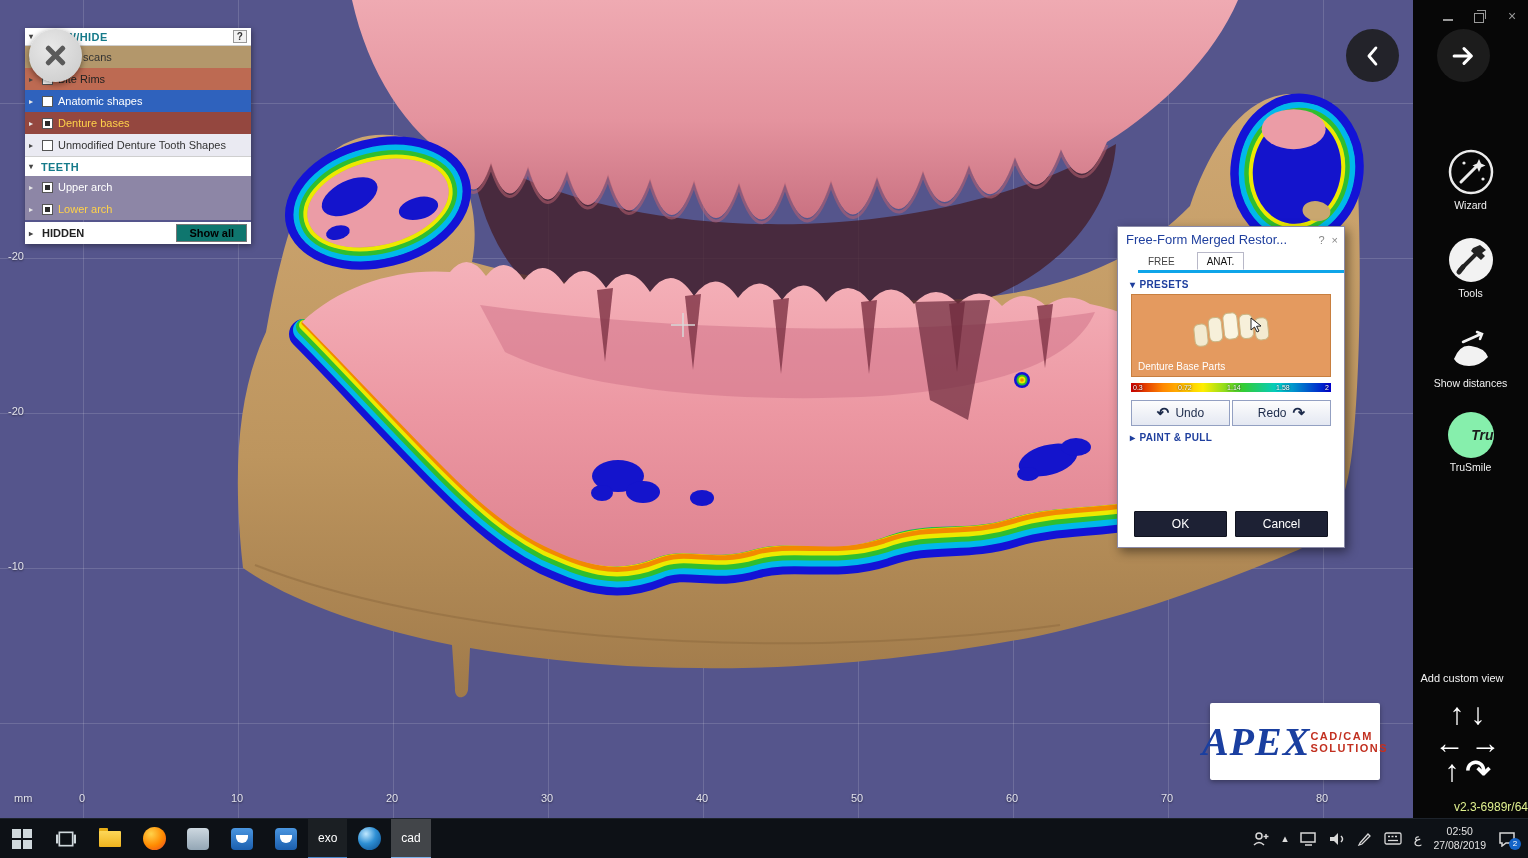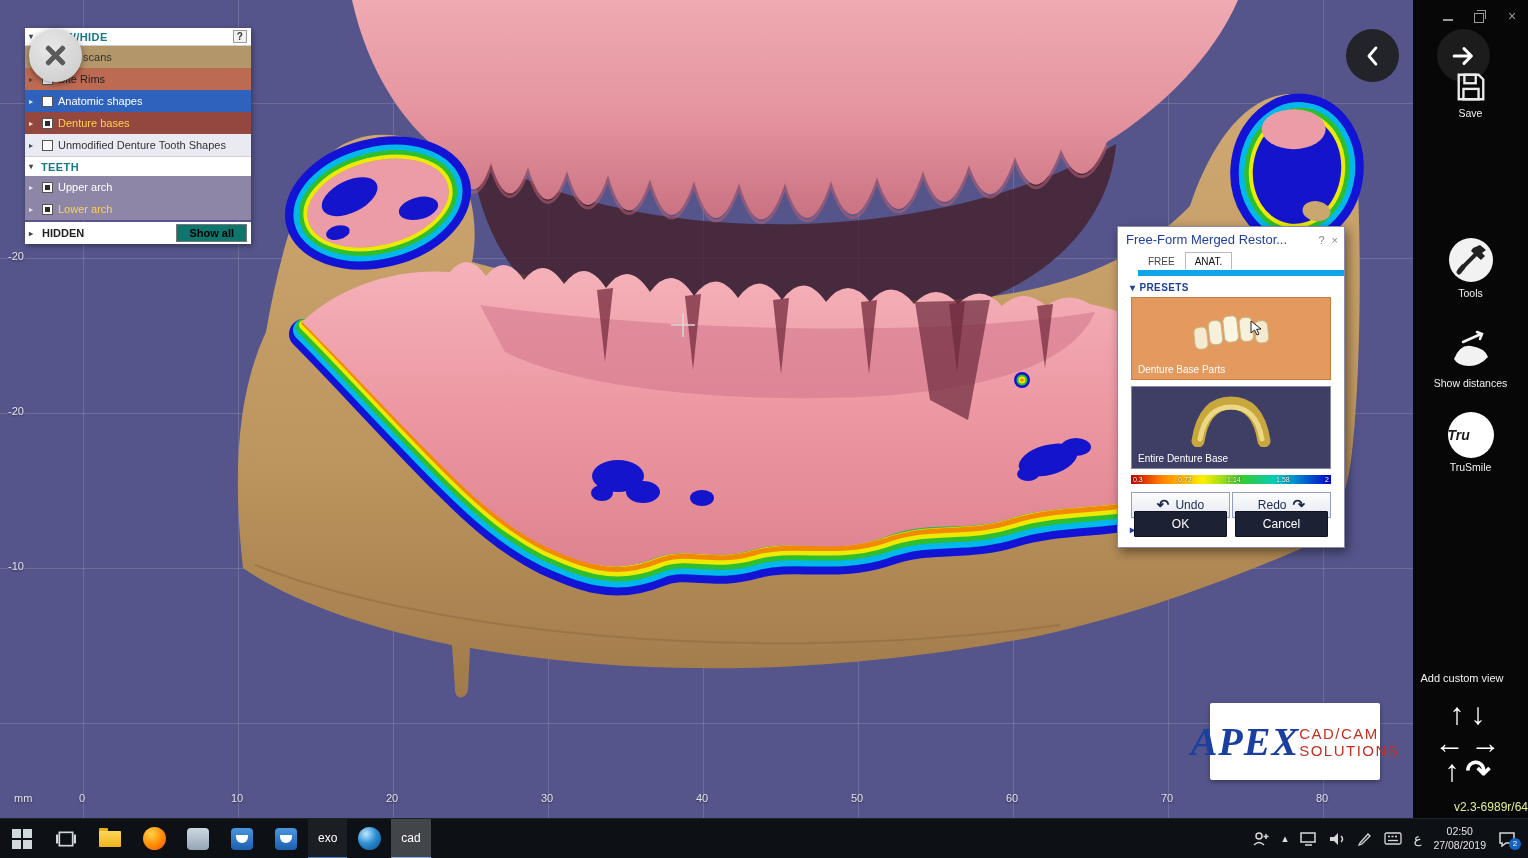--- a/index.html
+++ b/index.html
@@ -56,21 +56,21 @@
     width:25px; height:5px; background:#5a5a5a; border-radius:2px; }
   .overlay-close::before { transform:rotate(45deg); }
   .overlay-close::after  { transform:rotate(-45deg); }
 
   
   .dialog { position:absolute; left:1117px; top:226px; width:228px; height:322px; background:#fff;
             z-index:30; border:1px solid #8a8aa8; box-shadow:3px 4px 10px rgba(0,0,0,.45); font-size:11px; }
   .dlg-title { display:flex; align-items:center; padding:5px 6px 3px 8px; color:#1f3f9e; font-size:13px; }
   .dlg-title .grow { flex:1; }
   .dlg-help,.dlg-close { color:#888; font-size:11px; margin-left:7px; cursor:pointer; }
-  .dlg-tabs { display:flex; margin:2px 0 0 20px; border-bottom:6px solid #0ea5e9; }
+  .dlg-tabs { display:flex; margin:2px 0 0 20px; border-bottom:3px solid #0ea5e9;gap:12px; }
   .dlg-tab { font-size:10px; color:#444; padding:3px 9px 2px; border:1px solid transparent; cursor:pointer; }
   .dlg-tab.active { background:#fff; border:1px solid #b8b8c8; border-bottom:1px solid #fff; color:#111; }
   .section-head { display:flex; align-items:center; gap:4px; color:#1f3f9e; font-size:10px;
                   font-weight:bold; letter-spacing:.4px; margin:6px 0 4px 12px; cursor:pointer; }
   .preset-card { position:relative; width:200px; height:83px; margin:0 auto 6px auto; cursor:pointer;
                  border:1px solid #8888a0; }
   .preset-card.selected { background:#e49a5f; border:1px solid #c87f3f; }
   .preset-card.dark { background:#3f3f66; }
   .preset-label { position:absolute; left:6px; bottom:4px; color:#fff; font-size:10px; }
   .preset-art { position:absolute; left:50%; top:42%; transform:translate(-50%,-50%); }
@@ -89,39 +89,39 @@
              font-size:12px; display:flex; align-items:center; justify-content:center; cursor:pointer; border-radius:1px;}
 
   
   .apex-logo { position:absolute; left:1210px; top:703px; width:170px; height:77px; background:#fff;
                z-index:10; border-radius:2px; box-shadow:0 2px 5px rgba(0,0,0,.35);
                display:flex; align-items:center; justify-content:center; }
   .apex-name { font-family:"Liberation Serif", serif; font-style:italic; font-weight:bold;
                font-size:40px; line-height:38px; color:#1a3fa0; letter-spacing:1px; }
   .apex-swoosh { width:130px; height:4px; background:linear-gradient(90deg,#d03020,#e86040); border-radius:2px;
                  transform:rotate(-3deg); margin:1px 0 3px 0; }
-  .apex-tagline { font-size:15px; color:#c23020; letter-spacing:1.5px; font-weight:normal; }
+  .apex-tagline { font-size:11px; color:#c23020; letter-spacing:1.5px; font-weight:bold; }
 
   
   .sidebar { position:absolute; left:1413px; top:0; width:115px; height:818px; background:#070707; z-index:15; color:#fff; }
   .win-controls { position:absolute; top:10px; left:0; right:10px; display:flex; justify-content:flex-end; gap:20px; }
   .wc { width:12px; height:12px; position:relative; cursor:pointer; }
   .wc-min::after { content:""; position:absolute; left:1px; top:9px; width:10px; height:2px; background:#999; }
   .wc-restore::before { content:""; position:absolute; left:0; top:3px; width:8px; height:8px; border:1.5px solid #999; }
   .wc-restore::after { content:""; position:absolute; left:3px; top:0; width:8px; height:8px; border:1.5px solid #999;
                        border-left:none; border-bottom:none; }
   .wc-close { color:#999; font-size:14px; line-height:12px; text-align:center; }
   .nav-circle { position:absolute; width:53px; height:53px; border-radius:50%; background:#1c1c1c;
                 display:flex; align-items:center; justify-content:center; cursor:pointer; }
   .nav-back { left:1346px; top:29px; z-index:25; background:rgba(28,28,28,.88); position:absolute; }
   .sb-item { position:absolute; left:0; width:115px; display:flex; flex-direction:column; align-items:center;
              gap:4px; cursor:pointer; }
   .sb-label { font-size:10.5px; color:#f2f2f2; text-align:center; line-height:1.1; }
-  .tru-circle { width:46px; height:46px; border-radius:50%; background:#ffffff; display:flex; align-items:center;
-                justify-content:flex-start; color:#1c1c1c; font-weight:bold; font-size:14px; font-style:italic; }
+  .tru-circle { width:46px; height:46px; border-radius:50%; background:#86efac; display:flex; align-items:center;
+                justify-content:flex-end; color:#1c1c1c; font-weight:bold; font-size:14px; font-style:italic; }
   .arrows-cluster { position:absolute; left:0; width:115px; top:700px; text-align:center; color:#fff;
                     font-size:30px; font-weight:bold; line-height:.95; letter-spacing:6px; cursor:pointer;}
   .version { position:absolute; right:0; bottom:4px; color:#dff08e; font-size:12px; }
   .add-custom { position:absolute; top:672px; width:98px; text-align:center; font-size:11px; color:#f2f2f2; cursor:pointer;}
 
   
   .taskbar { position:absolute; left:0; top:818px; width:1528px; height:40px; background:#0d1116;
              display:flex; align-items:center; z-index:50; border-top:1px solid #1d232b; }
   .tb-slot { width:44px; height:40px; display:flex; align-items:center; justify-content:center; cursor:pointer; }
   .win-app { height:40px; padding:0 10px; display:flex; align-items:center; color:#fff; font-size:12px;
@@ -393,27 +393,20 @@
             <rect x="52" y="9" width="13" height="24" rx="5" fill="#f7f0da" stroke="#c9b684"></rect>
             <rect x="67" y="14" width="13" height="22" rx="5" fill="#f3ead0" stroke="#c9b684"></rect>
           </g>
         </svg>
         <svg class="mini-cursor" width="12" height="16" viewBox="0 0 12 16">
           <path d="M1 1 L1 13 L4.5 10 L7 15 L9 14 L6.6 9.3 L11 9 Z" fill="#fff" stroke="#222" stroke-width="1"></path>
         </svg>
         <span class="preset-label">Denture Base Parts</span>
       </div>
 
-      <div class="preset-card dark">
-        <svg class="preset-art" width="90" height="52" viewBox="0 0 90 52">
-          <path d="M12 46 Q18 8 45 8 Q72 8 78 46" fill="none" stroke="#c8a83e" stroke-width="13" stroke-linecap="round"></path>
-          <path d="M14 44 Q20 12 45 12 Q70 12 76 44" fill="none" stroke="#ecd784" stroke-width="5" stroke-linecap="round"></path>
-        </svg>
-        <span class="preset-label">Entire Denture Base</span>
-      </div>
 
       <div class="scale-bar">
         <span>0.3</span>
         <span>0.72</span>
         <span>1.14</span>
         <span>1.58</span>
         <span>2</span>
       </div>
 
       <div class="undo-redo">
@@ -445,29 +438,31 @@
       <span class="wc wc-restore"></span>
       <span class="wc wc-close">×</span>
     </div>
 
     <div class="nav-circle" style="left:24px; top:29px;">
       <svg width="32" height="32" viewBox="0 0 52 52">
         <path d="M10 26 H36 M26 14 L38 26 L26 38" fill="none" stroke="#fff" stroke-width="5" stroke-linecap="round" stroke-linejoin="round"></path>
       </svg>
     </div>
 
-    <div class="sb-item" style="top:70px">
-      <svg width="34" height="34" viewBox="0 0 36 36">
-        <path d="M5 5 h21 l5 5 v21 h-26 z" fill="none" stroke="#ececec" stroke-width="2.5"></path>
-        <rect x="11" y="5" width="12" height="9" fill="none" stroke="#ececec" stroke-width="2.5"></rect>
-        <rect x="10" y="20" width="16" height="11" fill="none" stroke="#ececec" stroke-width="2.5"></rect>
-      </svg>
-      <span class="sb-label">Save</span>
-    </div>
-
+
+    <div class="sb-item" style="top:148px">
+      <svg width="48" height="48" viewBox="0 0 48 48">
+        <circle cx="24" cy="24" r="21" fill="none" stroke="#ececec" stroke-width="2.5"></circle>
+        <path d="M14 34 L29 19" stroke="#ececec" stroke-width="3" stroke-linecap="round"></path>
+        <path d="M32 11 l2 4.5 4.5 2 -4.5 2 -2 4.5 -2 -4.5 -4.5 -2 4.5 -2 z" fill="#ececec"></path>
+        <circle cx="17" cy="15" r="1.6" fill="#ececec"></circle>
+          <circle cx="36" cy="31" r="1.6" fill="#ececec"></circle>
+      </svg>
+      <span class="sb-label">Wizard</span>
+    </div>
 
     <div class="sb-item" style="top:236px">
       <svg width="48" height="48" viewBox="0 0 48 48">
         <circle cx="24" cy="24" r="22" fill="#f2f2f2"></circle>
         <path d="M13 34 L29 18" stroke="#222" stroke-width="4" stroke-linecap="round"></path>
         <path d="M26 12 l7 -3 6 5 -4 3 3 3 -4 4 -10 -9 z" fill="#222"></path>
         <path d="M16 31 l-4 5" stroke="#222" stroke-width="5" stroke-linecap="round"></path>
       </svg>
       <span class="sb-label">Tools</span>
     </div>

